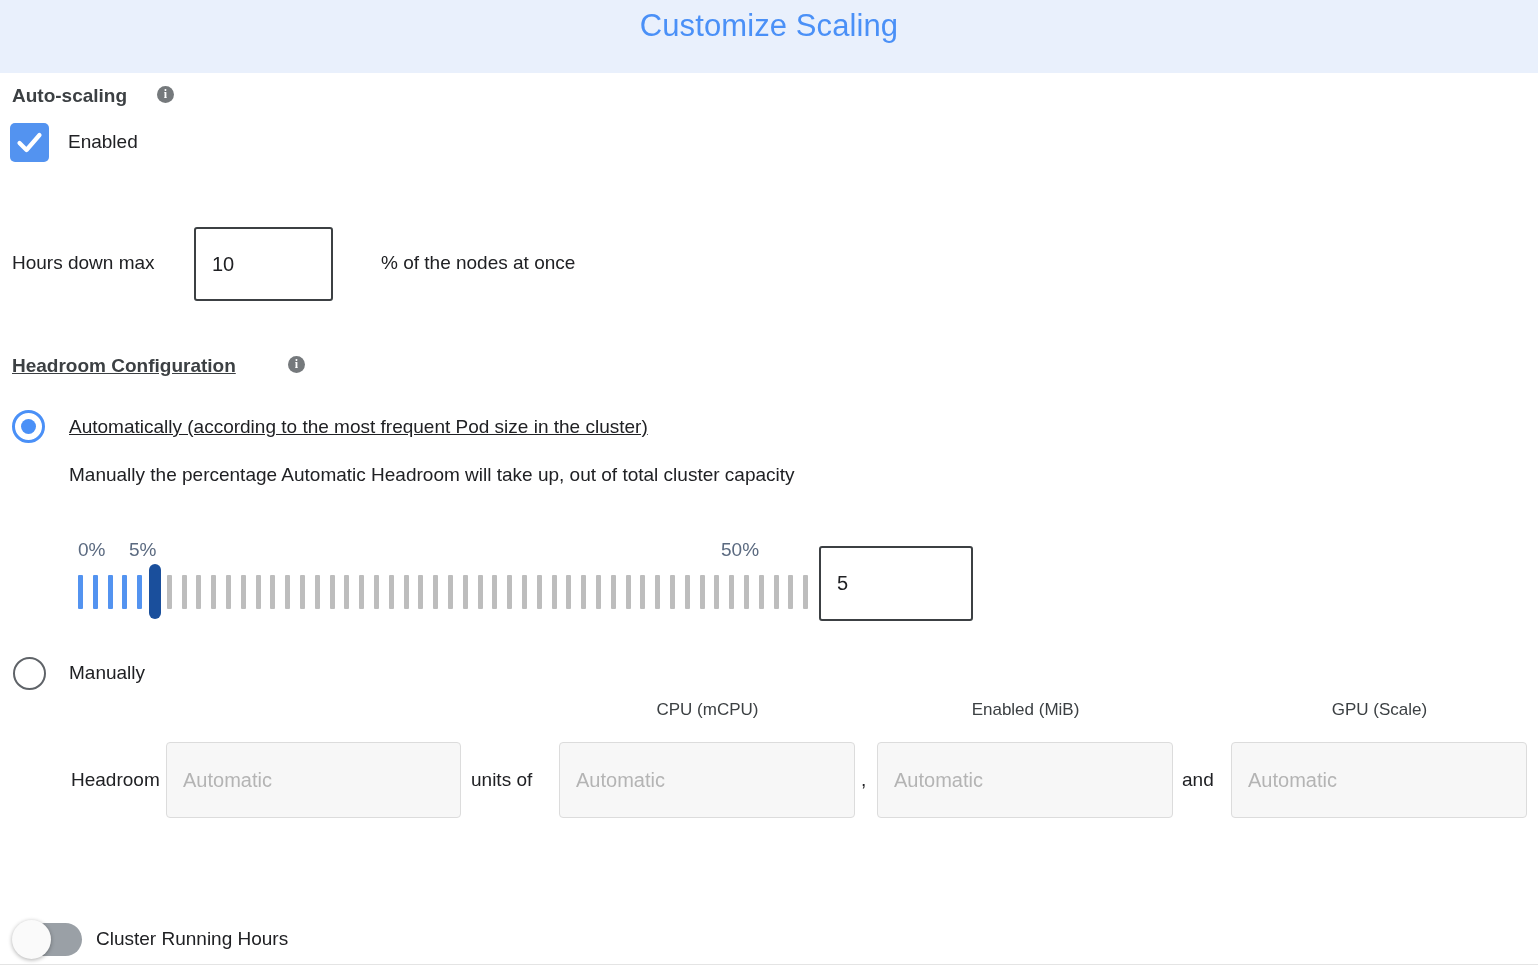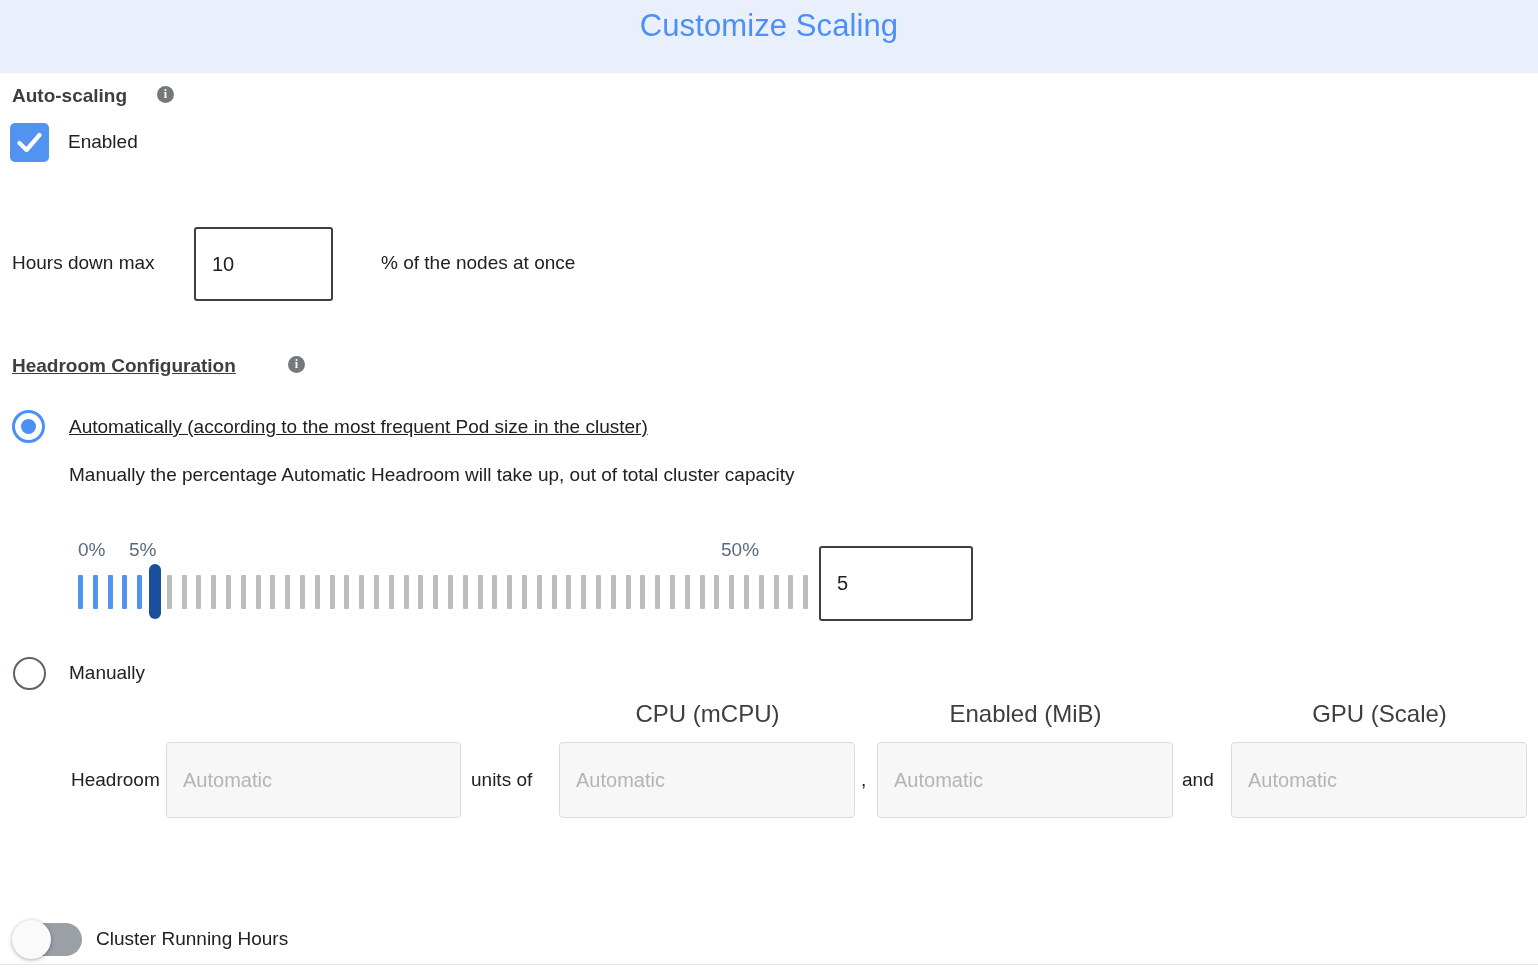--- a/index.html
+++ b/index.html
@@ -136,21 +136,21 @@
     width: 12px;
     height: 55px;
     top: 29px;
     background: #1a4f9c;
     border-radius: 6px;
   }
 
   
   .col-header {
     position: absolute;
-    font-size: 24px;
+    font-size: 17px;
     color: #3c4043;
     white-space: nowrap;
     text-align: center;
   }
 
   
   .toggle {
     position: absolute;
     width: 68px; height: 33px;
     border-radius: 17px;

